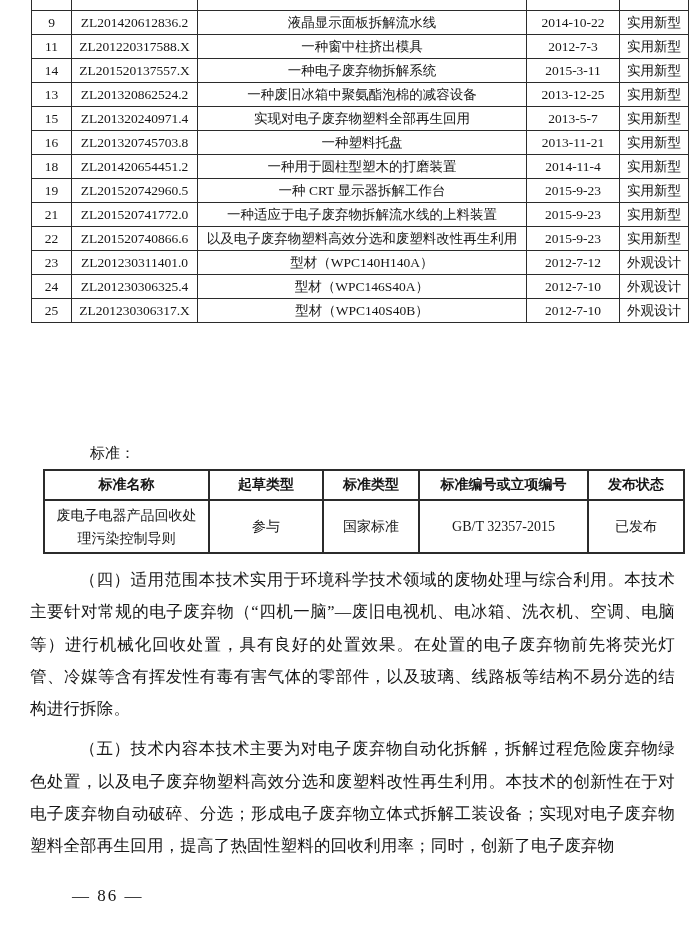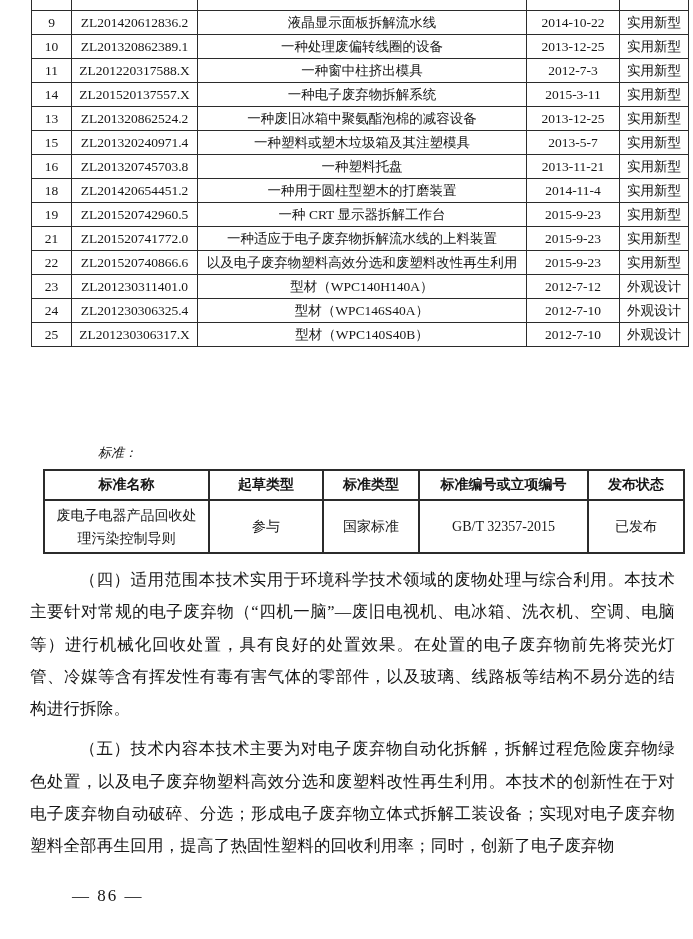--- a/index.html
+++ b/index.html
@@ -42,24 +42,23 @@
   }
   .col-no    { width: 40px; }
   .col-pno   { width: 126px; }
   .col-title { width: 329px; }
   .col-date  { width: 93px; }
   .col-type  { width: 69px; }
 
   
   .standards-label {
     position: absolute;
-    left: 98px;
+    left: 90px;
     top: 444px;
-    font-size: 13px;
-    font-style: italic;
+    font-size: 15px;
   }
   table.standards-table {
     position: absolute;
     left: 43px;
     top: 469px;
     width: 640px;
     border-collapse: collapse;
     table-layout: fixed;
   }
   table.standards-table th,
@@ -133,27 +132,20 @@
       </tr>
 
         <tr>
           <td>9</td>
           <td>ZL201420612836.2</td>
           <td>液晶显示面板拆解流水线</td>
           <td>2014-10-22</td>
           <td>实用新型</td>
         </tr>
 
-        <tr>
-          <td>10</td>
-          <td>ZL201320862389.1</td>
-          <td>一种处理废偏转线圈的设备</td>
-          <td>2013-12-25</td>
-          <td>实用新型</td>
-        </tr>
 
         <tr>
           <td>11</td>
           <td>ZL201220317588.X</td>
           <td>一种窗中柱挤出模具</td>
           <td>2012-7-3</td>
           <td>实用新型</td>
         </tr>
 
         <tr>
@@ -169,21 +161,21 @@
           <td>ZL201320862524.2</td>
           <td>一种废旧冰箱中聚氨酯泡棉的减容设备</td>
           <td>2013-12-25</td>
           <td>实用新型</td>
         </tr>
 
 
         <tr>
           <td>15</td>
           <td>ZL201320240971.4</td>
-          <td>一种塑料或塑木垃圾箱及其注塑模具</td>
+          <td>实现对电子废弃物塑料全部再生回用</td>
           <td>2013-5-7</td>
           <td>实用新型</td>
         </tr>
 
         <tr>
           <td>16</td>
           <td>ZL201320745703.8</td>
           <td>一种塑料托盘</td>
           <td>2013-11-21</td>
           <td>实用新型</td>

